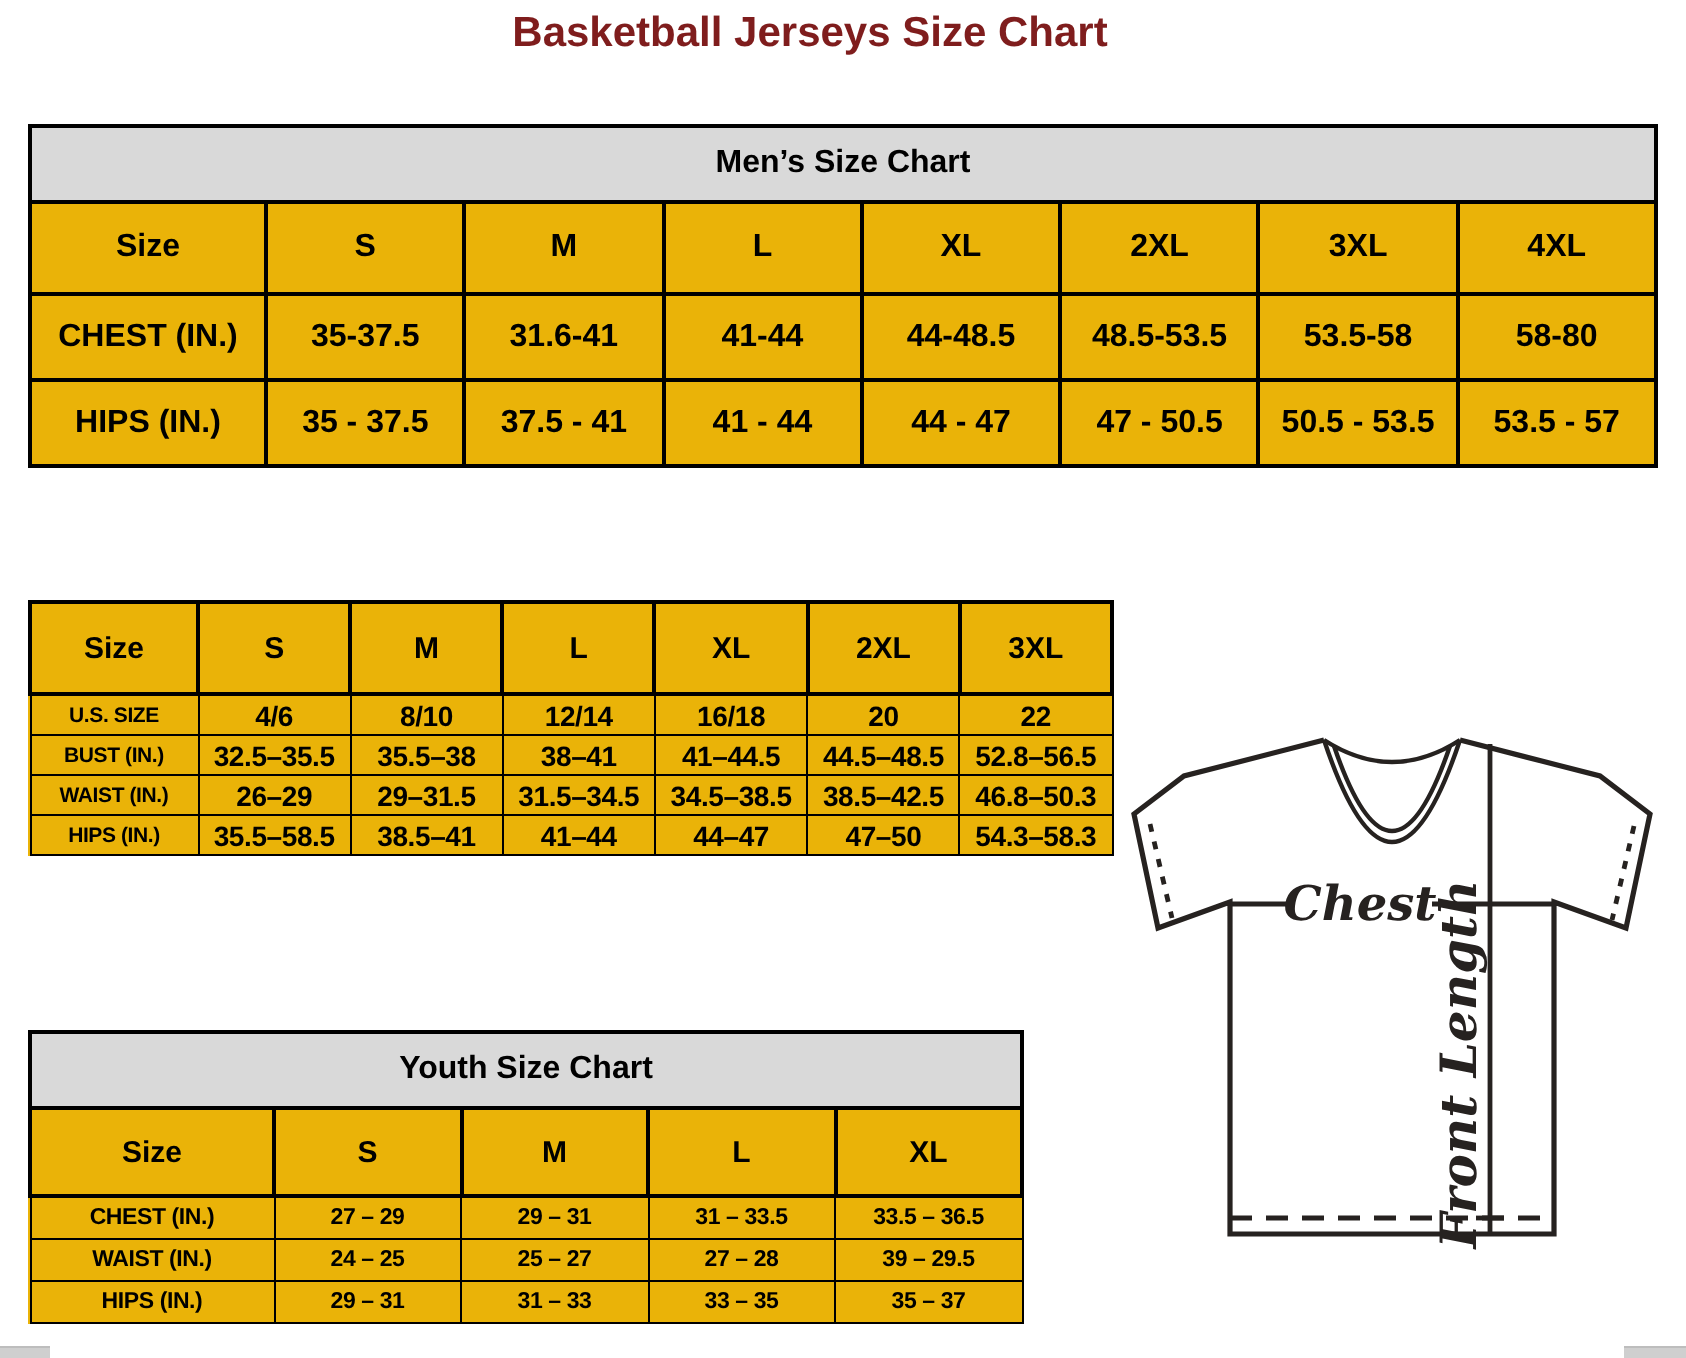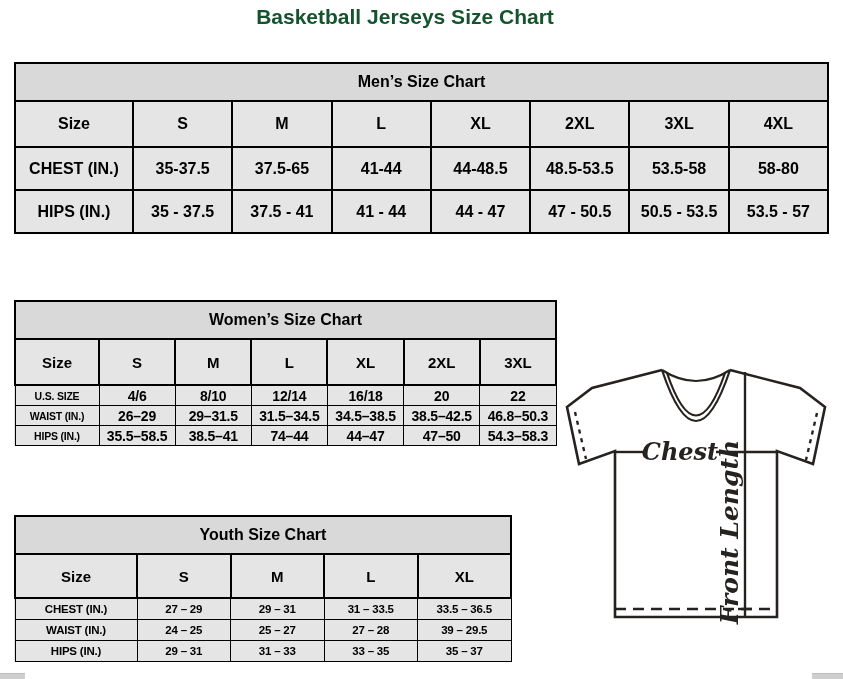--- a/index.html
+++ b/index.html
@@ -2,24 +2,24 @@
 <html><head>
 <meta charset="utf-8">
 <style>
   html,body { margin:0; padding:0; background:#fff; }
   .page {
     position:relative; width:843px; height:679px; background:#ffffff;
     font-family:"Liberation Sans", sans-serif; color:#000; overflow:hidden;
   }
   .page-title {
     position:absolute; top:5px; left:0; width:810px; margin:0;
-    text-align:center; font-size:21px; font-weight:bold; color:#14532d;
+    text-align:center; font-size:21px; font-weight:bold; color:#7f1d1d;
   }
   .size-table {
-    position:absolute; border-collapse:collapse; table-layout:fixed; background:#e5e5e5;
+    position:absolute; border-collapse:collapse; table-layout:fixed; background:#eab308;
   }
   .size-table th, .size-table td {
     border:2px solid #000; font-weight:bold; text-align:center;
     vertical-align:middle; padding:0; color:#000; overflow:hidden; white-space:nowrap;
   }
   .tbl-title { background:#d9d9d9; font-size:16px; height:36px; }
   
   .mens { left:14px; top:62px; width:815px; }
   .mens .hdr th { height:44px; font-size:16px; }
   .mens .data th, .mens .data td { height:41px; font-size:16px; }
@@ -76,21 +76,21 @@
           <th>M</th>
           <th>L</th>
           <th>XL</th>
           <th>2XL</th>
           <th>3XL</th>
           <th>4XL</th>
         </tr>
         <tr class="data">
           <th class="rowlabel">CHEST (IN.)</th>
           <td>35-37.5</td>
-          <td>37.5-65</td>
+          <td>31.6-41</td>
           <td>41-44</td>
           <td>44-48.5</td>
           <td>48.5-53.5</td>
           <td>53.5-58</td>
           <td>58-80</td>
         </tr>
         <tr class="data">
           <th class="rowlabel">HIPS (IN.)</th>
           <td>35 - 37.5</td>
           <td>37.5 - 41</td>
@@ -107,55 +107,61 @@
       <colgroup>
         <col style="width:84px">
         <col>
         <col>
         <col>
         <col>
         <col>
         <col>
       </colgroup>
       <tbody>
-        <tr class="title-row">
-          <td class="tbl-title" colspan="7">Women’s Size Chart</td>
-        </tr>
         <tr class="hdr">
           <th>Size</th>
           <th>S</th>
           <th>M</th>
           <th>L</th>
           <th>XL</th>
           <th>2XL</th>
           <th>3XL</th>
         </tr>
         <tr class="data">
           <th class="rowlabel">U.S. SIZE</th>
           <td>4/6</td>
           <td>8/10</td>
           <td>12/14</td>
           <td>16/18</td>
           <td>20</td>
           <td>22</td>
         </tr>
         <tr class="data">
+          <th class="rowlabel">BUST (IN.)</th>
+          <td>32.5–35.5</td>
+          <td>35.5–38</td>
+          <td>38–41</td>
+          <td>41–44.5</td>
+          <td>44.5–48.5</td>
+          <td>52.8–56.5</td>
+        </tr>
+        <tr class="data">
           <th class="rowlabel">WAIST (IN.)</th>
           <td>26–29</td>
           <td>29–31.5</td>
           <td>31.5–34.5</td>
           <td>34.5–38.5</td>
           <td>38.5–42.5</td>
           <td>46.8–50.3</td>
         </tr>
         <tr class="data">
           <th class="rowlabel">HIPS (IN.)</th>
           <td>35.5–58.5</td>
           <td>38.5–41</td>
-          <td>74–44</td>
+          <td>41–44</td>
           <td>44–47</td>
           <td>47–50</td>
           <td>54.3–58.3</td>
         </tr>
       </tbody>
     </table>
 
   <table class="size-table youth">
       <colgroup>
         <col style="width:122px">

